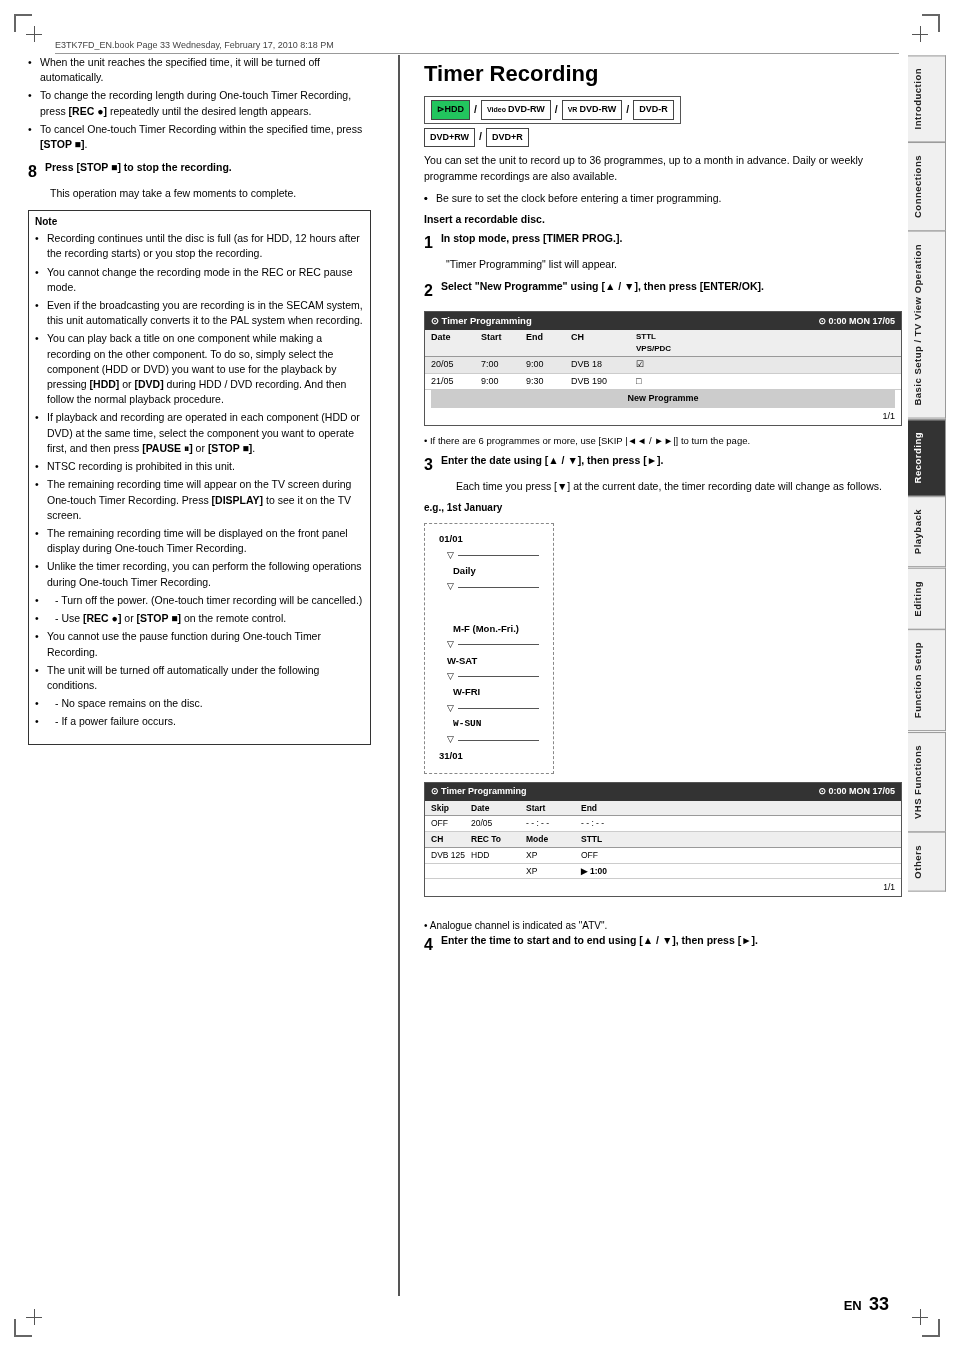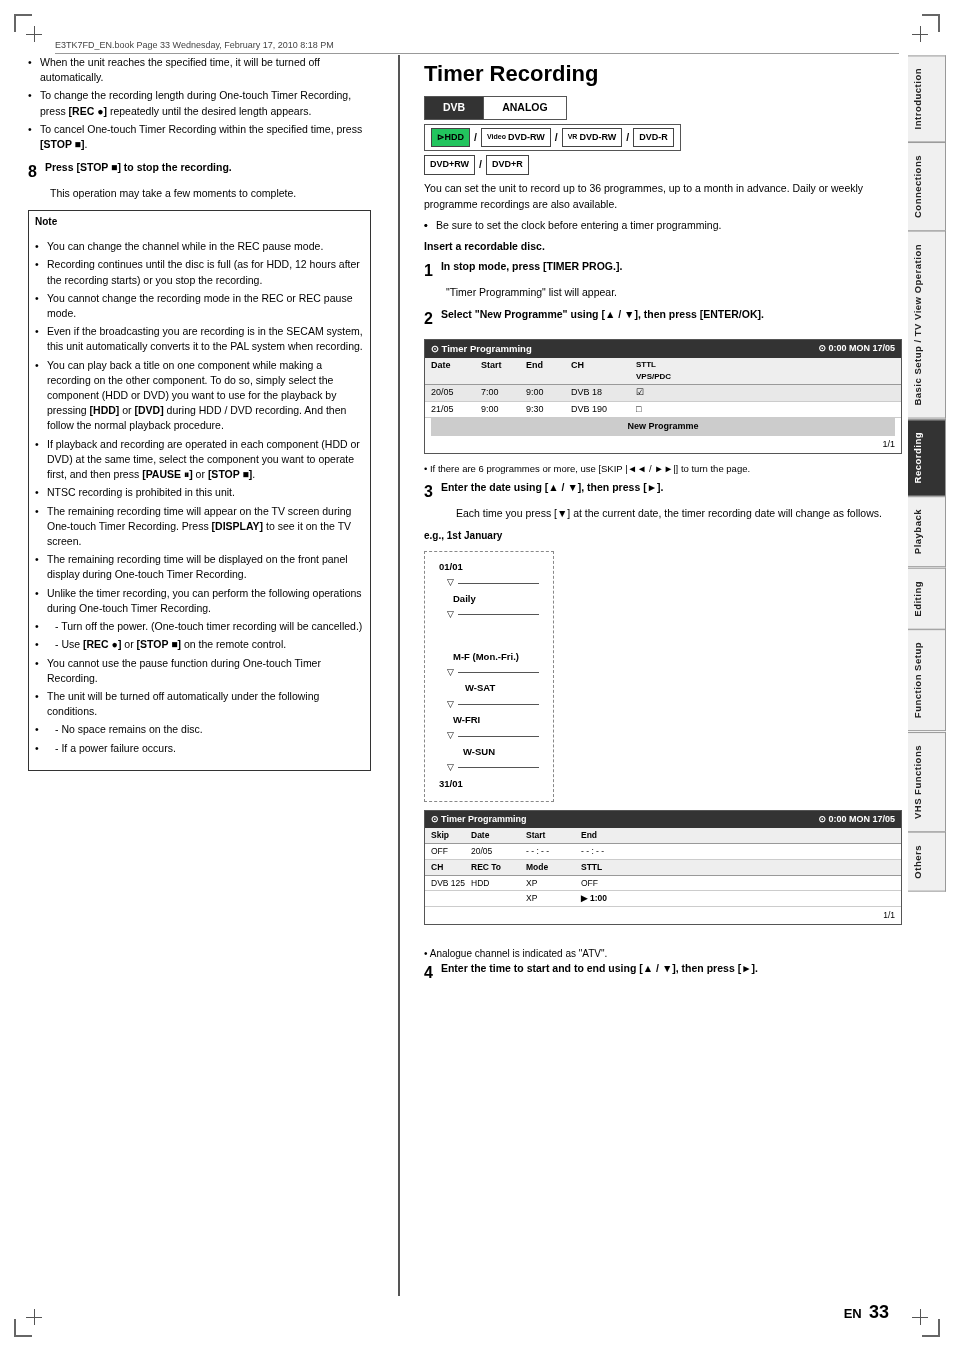--- a/index.html
+++ b/index.html
@@ -137,21 +137,21 @@
 
     
     .note-box {
       border: 1.5px solid #333;
       padding: 3px 6px 6px 6px;
       margin: 8px 0;
     }
     .note-label {
       font-weight: bold;
       font-size: 10px;
-      margin-bottom: 10px;
+      margin-bottom: 2px;
     }
 
     
     .section-title {
       font-size: 22px;
       font-weight: bold;
       margin-bottom: 6px;
       margin-top: 2px;
     }
 
@@ -328,21 +328,21 @@
     .timer-table2-footer {
       text-align: right;
       padding: 2px 6px;
       font-size: 8.5px;
       border-top: 1px solid #ccc;
     }
 
     
     .page-number {
       position: absolute;
-      bottom: 28px;
+      bottom: 36px;
       right: 65px;
       font-size: 13px;
       font-weight: bold;
     }
 
     kbd {
       font-family: inherit;
       font-weight: bold;
     }
 
@@ -417,21 +417,20 @@
       <div class="step-line">
         <span class="step-num">8</span>
         <span class="step-bold">Press [STOP ■] to stop the recording.</span>
       </div>
       <div style="margin-left:22px; font-size:10.5px;">This operation may take a few moments to complete.</div>
     </div>
 
     <div class="note-box">
       <div class="note-label">Note</div>
       <ul class="bullet-list">
-        <li>You can change the channel while in the REC pause mode.</li>
         <li>Recording continues until the disc is full (as for HDD, 12 hours after the recording starts) or you stop the recording.</li>
         <li>You cannot change the recording mode in the REC or REC pause mode.</li>
         <li>Even if the broadcasting you are recording is in the SECAM system, this unit automatically converts it to the PAL system when recording.</li>
         <li>You can play back a title on one component while making a recording on the other component. To do so, simply select the component (HDD or DVD) you want to use for the playback by pressing <kbd>[HDD]</kbd> or <kbd>[DVD]</kbd> during HDD / DVD recording. And then follow the normal playback procedure.</li>
         <li>If playback and recording are operated in each component (HDD or DVD) at the same time, select the component you want to operate first, and then press <kbd>[PAUSE ⏸]</kbd> or <kbd>[STOP ■]</kbd>.</li>
         <li>NTSC recording is prohibited in this unit.</li>
         <li>The remaining recording time will appear on the TV screen during One-touch Timer Recording. Press <kbd>[DISPLAY]</kbd> to see it on the TV screen.</li>
         <li>The remaining recording time will be displayed on the front panel display during One-touch Timer Recording.</li>
         <li>Unlike the timer recording, you can perform the following operations during One-touch Timer Recording.</li>
         <li style="padding-left:20px;">- Turn off the power. (One-touch timer recording will be cancelled.)</li>
@@ -441,26 +440,20 @@
         <li style="padding-left:20px;">- No space remains on the disc.</li>
         <li style="padding-left:20px;">- If a power failure occurs.</li>
       </ul>
     </div>
   </div>
 
   <div class="right-col">
 
     <div class="section-title">Timer Recording</div>
 
-    <div style="display:flex; align-items:stretch; margin-bottom:2px;">
-      <div class="mode-tabs">
-        <div class="mode-tab active">DVB</div>
-        <div class="mode-tab">ANALOG</div>
-      </div>
-    </div>
 
     <div class="media-icons-row">
       <span class="media-icon hdd-icon">⊳HDD</span>
       <span style="font-weight:bold;">/</span>
       <span class="media-icon"><span style="font-size:7px;">Video</span>DVD-RW</span>
       <span style="font-weight:bold;">/</span>
       <span class="media-icon"><span style="font-size:7px;">VR</span>DVD-RW</span>
       <span style="font-weight:bold;">/</span>
       <span class="media-icon">DVD-R</span>
     </div>
@@ -556,35 +549,35 @@
         <span style="font-size:9px; margin-right:4px;">▽</span>
         <span style="font-size:1px; flex:1; border-bottom:1px solid #555;"></span>
       </div>
       <div class="date-chart-row" style="margin-left:14px;margin-top:28px;">
         <span class="date-chart-label">M-F (Mon.-Fri.)</span>
       </div>
       <div style="display:flex; align-items:center; margin:2px 0 2px 8px;">
         <span style="font-size:9px; margin-right:4px;">▽</span>
         <span style="font-size:1px; flex:1; border-bottom:1px solid #555;"></span>
       </div>
-      <div class="date-chart-row" style="margin-left:26px;">
+      <div class="date-chart-row" style="margin-left:8px;">
         <span class="date-chart-label">W-SAT</span>
       </div>
       <div style="display:flex; align-items:center; margin:2px 0 2px 8px;">
         <span style="font-size:9px; margin-right:4px;">▽</span>
         <span style="font-size:1px; flex:1; border-bottom:1px solid #555;"></span>
       </div>
       <div class="date-chart-row" style="margin-left:14px;">
         <span class="date-chart-label">W-FRI</span>
       </div>
       <div style="display:flex; align-items:center; margin:2px 0 2px 8px;">
         <span style="font-size:9px; margin-right:4px;">▽</span>
         <span style="font-size:1px; flex:1; border-bottom:1px solid #555;"></span>
       </div>
-      <div class="date-chart-row" style="margin-left:24px;">
+      <div class="date-chart-row" style="margin-left:14px;font-family:Liberation Mono, monospace;">
         <span class="date-chart-label">W-SUN</span>
       </div>
       <div style="display:flex; align-items:center; margin:2px 0 2px 8px;">
         <span style="font-size:9px; margin-right:4px;">▽</span>
         <span style="font-size:1px; flex:1; border-bottom:1px solid #555;"></span>
       </div>
       <div class="date-chart-row">
         <span class="date-chart-label">31/01</span>
       </div>
     </div>

